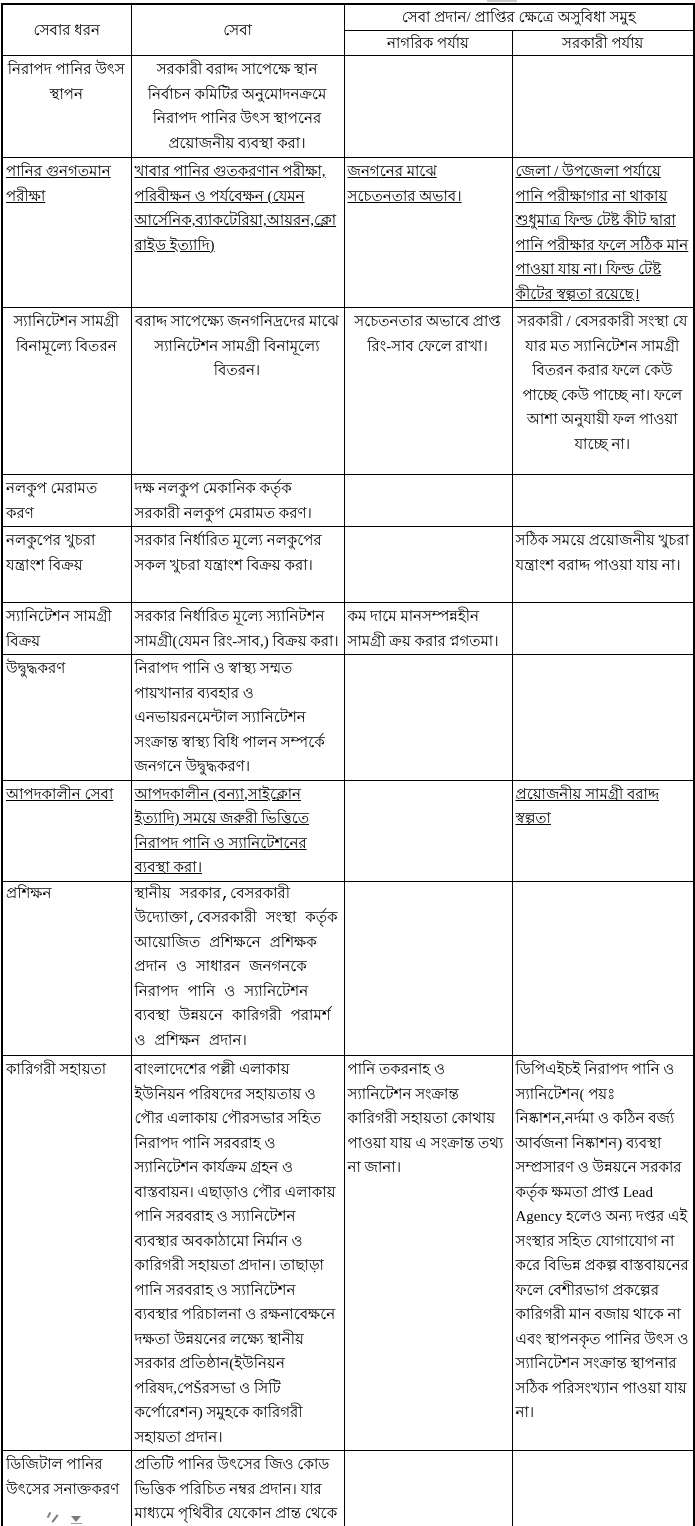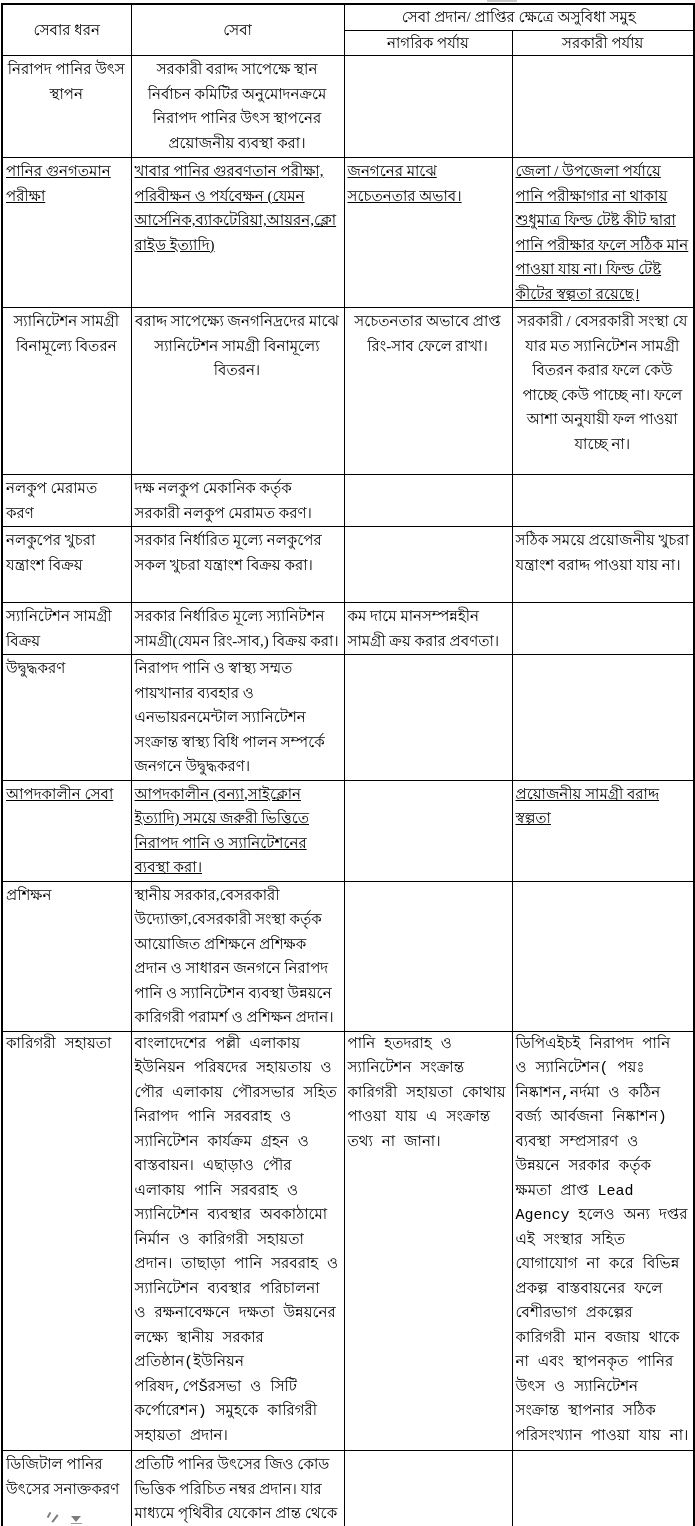--- a/index.html
+++ b/index.html
@@ -46,22 +46,22 @@
   thead tr.head-sub { height: 22px; }
   
   tbody tr:nth-of-type(1)  { height: 102px; text-align: center; }
   tbody tr:nth-of-type(2)  { height: 143px; text-decoration: underline; }
   tbody tr:nth-of-type(3)  { height: 167px; text-align: center; }
   tbody tr:nth-of-type(4)  { height: 51px;  }
   tbody tr:nth-of-type(5)  { height: 76px; margin-left: 21px;  }
   tbody tr:nth-of-type(6)  { height: 50px;  }
   tbody tr:nth-of-type(7)  { height: 115px; }
   tbody tr:nth-of-type(8)  { height: 75px; text-decoration: underline;  }
-  tbody tr:nth-of-type(9)  { height: 141px; }
-  tbody tr:nth-of-type(10) { height: 391px; font-family: Liberation Mono, monospace; }
+  tbody tr:nth-of-type(9)  { height: 141px; font-family: Liberation Mono, monospace; }
+  tbody tr:nth-of-type(10) { height: 391px; }
   tbody tr:nth-of-type(11) { height: 122px; }
 
   
   .top-smudge {
     position: absolute;
     left: 487px;
     top: 0;
     width: 30px;
     height: 2px;
     background: #c9c9c9;
@@ -148,21 +148,21 @@
     <tbody>
   <tr>
     <td>নিরাপদ পানির উৎস স্থাপন</td>
     <td>সরকারী বরাদ্দ সাপেক্ষে স্থান নির্বাচন কমিটির অনুমোদনক্রমে নিরাপদ পানির উৎস স্থাপনের প্রয়োজনীয় ব্যবস্থা করা।</td>
     <td></td>
     <td></td>
   </tr>
 
   <tr>
     <td>পানির গুনগতমান পরীক্ষা</td>
-    <td>খাবার পানির গুরবণতান পরীক্ষা, পরিবীক্ষন ও পর্যবেক্ষন (যেমন আর্সেনিক,ব্যাকটেরিয়া,আয়রন,ক্লোরাইড ইত্যাদি)</td>
+    <td>খাবার পানির গুতকরণান পরীক্ষা, পরিবীক্ষন ও পর্যবেক্ষন (যেমন আর্সেনিক,ব্যাকটেরিয়া,আয়রন,ক্লোরাইড ইত্যাদি)</td>
     <td>জনগনের মাঝে সচেতনতার অভাব।</td>
     <td>জেলা / উপজেলা পর্যায়ে পানি পরীক্ষাগার  না থাকায় শুধুমাত্র ফিল্ড টেষ্ট কীট দ্বারা পানি পরীক্ষার ফলে সঠিক মান পাওয়া যায় না। ফিল্ড টেষ্ট কীটের স্বল্পতা রয়েছে।</td>
   </tr>
 
   <tr>
     <td>স্যানিটেশন সামগ্রী বিনামূল্যে বিতরন</td>
     <td>বরাদ্দ সাপেক্ষ্যে জনগনিদ্রদের মাঝে স্যানিটেশন সামগ্রী বিনামূল্যে বিতরন।</td>
     <td>সচেতনতার অভাবে প্রাপ্ত রিং-সাব ফেলে রাখা।</td>
     <td>সরকারী / বেসরকারী সংস্থা যে যার মত স্যানিটেশন সামগ্রী   বিতরন করার ফলে কেউ পাচ্ছে কেউ পাচ্ছে না। ফলে আশা অনুযায়ী ফল পাওয়া যাচ্ছে না।</td>
   </tr>
@@ -177,49 +177,49 @@
   <tr>
     <td>নলকুপের খুচরা যন্ত্রাংশ বিক্রয়</td>
     <td>সরকার নির্ধারিত মূল্যে নলকুপের সকল খুচরা যন্ত্রাংশ বিক্রয় করা।</td>
     <td></td>
     <td>সঠিক সময়ে প্রয়োজনীয় খুচরা যন্ত্রাংশ বরাদ্দ পাওয়া যায় না।</td>
   </tr>
 
   <tr>
     <td>স্যানিটেশন সামগ্রী বিক্রয়</td>
     <td>সরকার নির্ধারিত মূল্যে স্যানিটশন সামগ্রী(যেমন রিং-সাব,) বিক্রয় করা।</td>
-    <td>কম দামে মানসম্পন্নহীন সামগ্রী ক্রয় করার প্রবণতা।</td>
+    <td>কম দামে মানসম্পন্নহীন সামগ্রী ক্রয় করার প্নগতমা।</td>
     <td></td>
   </tr>
 
   <tr>
     <td>উদ্বুদ্ধকরণ</td>
     <td>নিরাপদ পানি ও স্বাস্থ্য সম্মত পায়খানার ব্যবহার ও এনভায়রনমেন্টাল স্যানিটেশন সংক্রান্ত স্বাস্থ্য বিধি পালন সম্পর্কে জনগনে উদ্বুদ্ধকরণ।</td>
     <td></td>
     <td></td>
   </tr>
 
   <tr>
     <td>আপদকালীন সেবা</td>
     <td>আপদকালীন (বন্যা,সাইক্লোন ইত্যাদি) সময়ে জরুরী ভিত্তিতে নিরাপদ পানি ও স্যানিটেশনের ব্যবস্থা করা।</td>
     <td></td>
     <td>প্রয়োজনীয় সামগ্রী বরাদ্দ স্বল্পতা</td>
   </tr>
 
   <tr>
     <td>প্রশিক্ষন</td>
-    <td>স্থানীয় সরকার,বেসরকারী উদ্যোক্তা,বেসরকারী সংস্থা কর্তৃক আয়োজিত প্রশিক্ষনে প্রশিক্ষক প্রদান ও সাধারন জনগনে নিরাপদ পানি ও স্যানিটেশন ব্যবস্থা উন্নয়নে কারিগরী পরামর্শ ও প্রশিক্ষন প্রদান।</td>
+    <td>স্থানীয় সরকার,বেসরকারী উদ্যোক্তা,বেসরকারী সংস্থা কর্তৃক আয়োজিত প্রশিক্ষনে প্রশিক্ষক প্রদান ও সাধারন জনগনকে নিরাপদ পানি ও স্যানিটেশন ব্যবস্থা উন্নয়নে কারিগরী পরামর্শ ও প্রশিক্ষন প্রদান।</td>
     <td></td>
     <td></td>
   </tr>
 
   <tr>
     <td>কারিগরী সহায়তা</td>
     <td>বাংলাদেশের পল্লী এলাকায় ইউনিয়ন পরিষদের সহায়তায় ও পৌর এলাকায় পৌরসভার সহিত নিরাপদ পানি সরবরাহ ও স্যানিটেশন কার্যক্রম গ্রহন ও বাস্তবায়ন। এছাড়াও পৌর এলাকায় পানি সরবরাহ ও স্যানিটেশন ব্যবস্থার অবকাঠামো নির্মান ও কারিগরী সহায়তা প্রদান। তাছাড়া পানি সরবরাহ ও স্যানিটেশন ব্যবস্থার পরিচালনা ও রক্ষনাবেক্ষনে দক্ষতা উন্নয়নের লক্ষ্যে স্থানীয় সরকার প্রতিষ্ঠান(ইউনিয়ন পরিষদ,পেŠরসভা ও সিটি কর্পোরেশন) সমুহকে কারিগরী সহায়তা প্রদান।</td>
-    <td>পানি হতদরাহ ও স্যানিটেশন সংক্রান্ত  কারিগরী সহায়তা কোথায় পাওয়া যায় এ সংক্রান্ত তথ্য না জানা।</td>
+    <td>পানি তকরনাহ ও স্যানিটেশন সংক্রান্ত  কারিগরী সহায়তা কোথায় পাওয়া যায় এ সংক্রান্ত তথ্য না জানা।</td>
     <td>ডিপিএইচই নিরাপদ পানি ও স্যানিটেশন( পয়ঃ নিষ্কাশন,নর্দমা ও কঠিন বর্জ্য আর্বজনা নিষ্কাশন) ব্যবস্থা সম্প্রসারণ ও উন্নয়নে সরকার কর্তৃক ক্ষমতা প্রাপ্ত Lead Agency হলেও অন্য দপ্তর এই সংস্থার সহিত যোগাযোগ না করে বিভিন্ন প্রকল্প বাস্তবায়নের ফলে বেশীরভাগ প্রকল্পের কারিগরী মান বজায় থাকে না এবং স্থাপনকৃত পানির উৎস ও স্যানিটেশন সংক্রান্ত স্থাপনার সঠিক পরিসংখ্যান পাওয়া যায় না।</td>
   </tr>
 
   <tr>
     <td>ডিজিটাল পানির উৎসের সনাক্তকরণ</td>
     <td>প্রতিটি পানির উৎসের জিও কোড ভিত্তিক পরিচিত নম্বর প্রদান। যার মাধ্যমে পৃথিবীর যেকোন প্রান্ত থেকে ইন্টারনেটের মাধ্যমে উক্ত পানির উৎস সনাক্তকরন সম্ভব।</td>
     <td></td>
     <td></td>
   </tr>
 </tbody>

